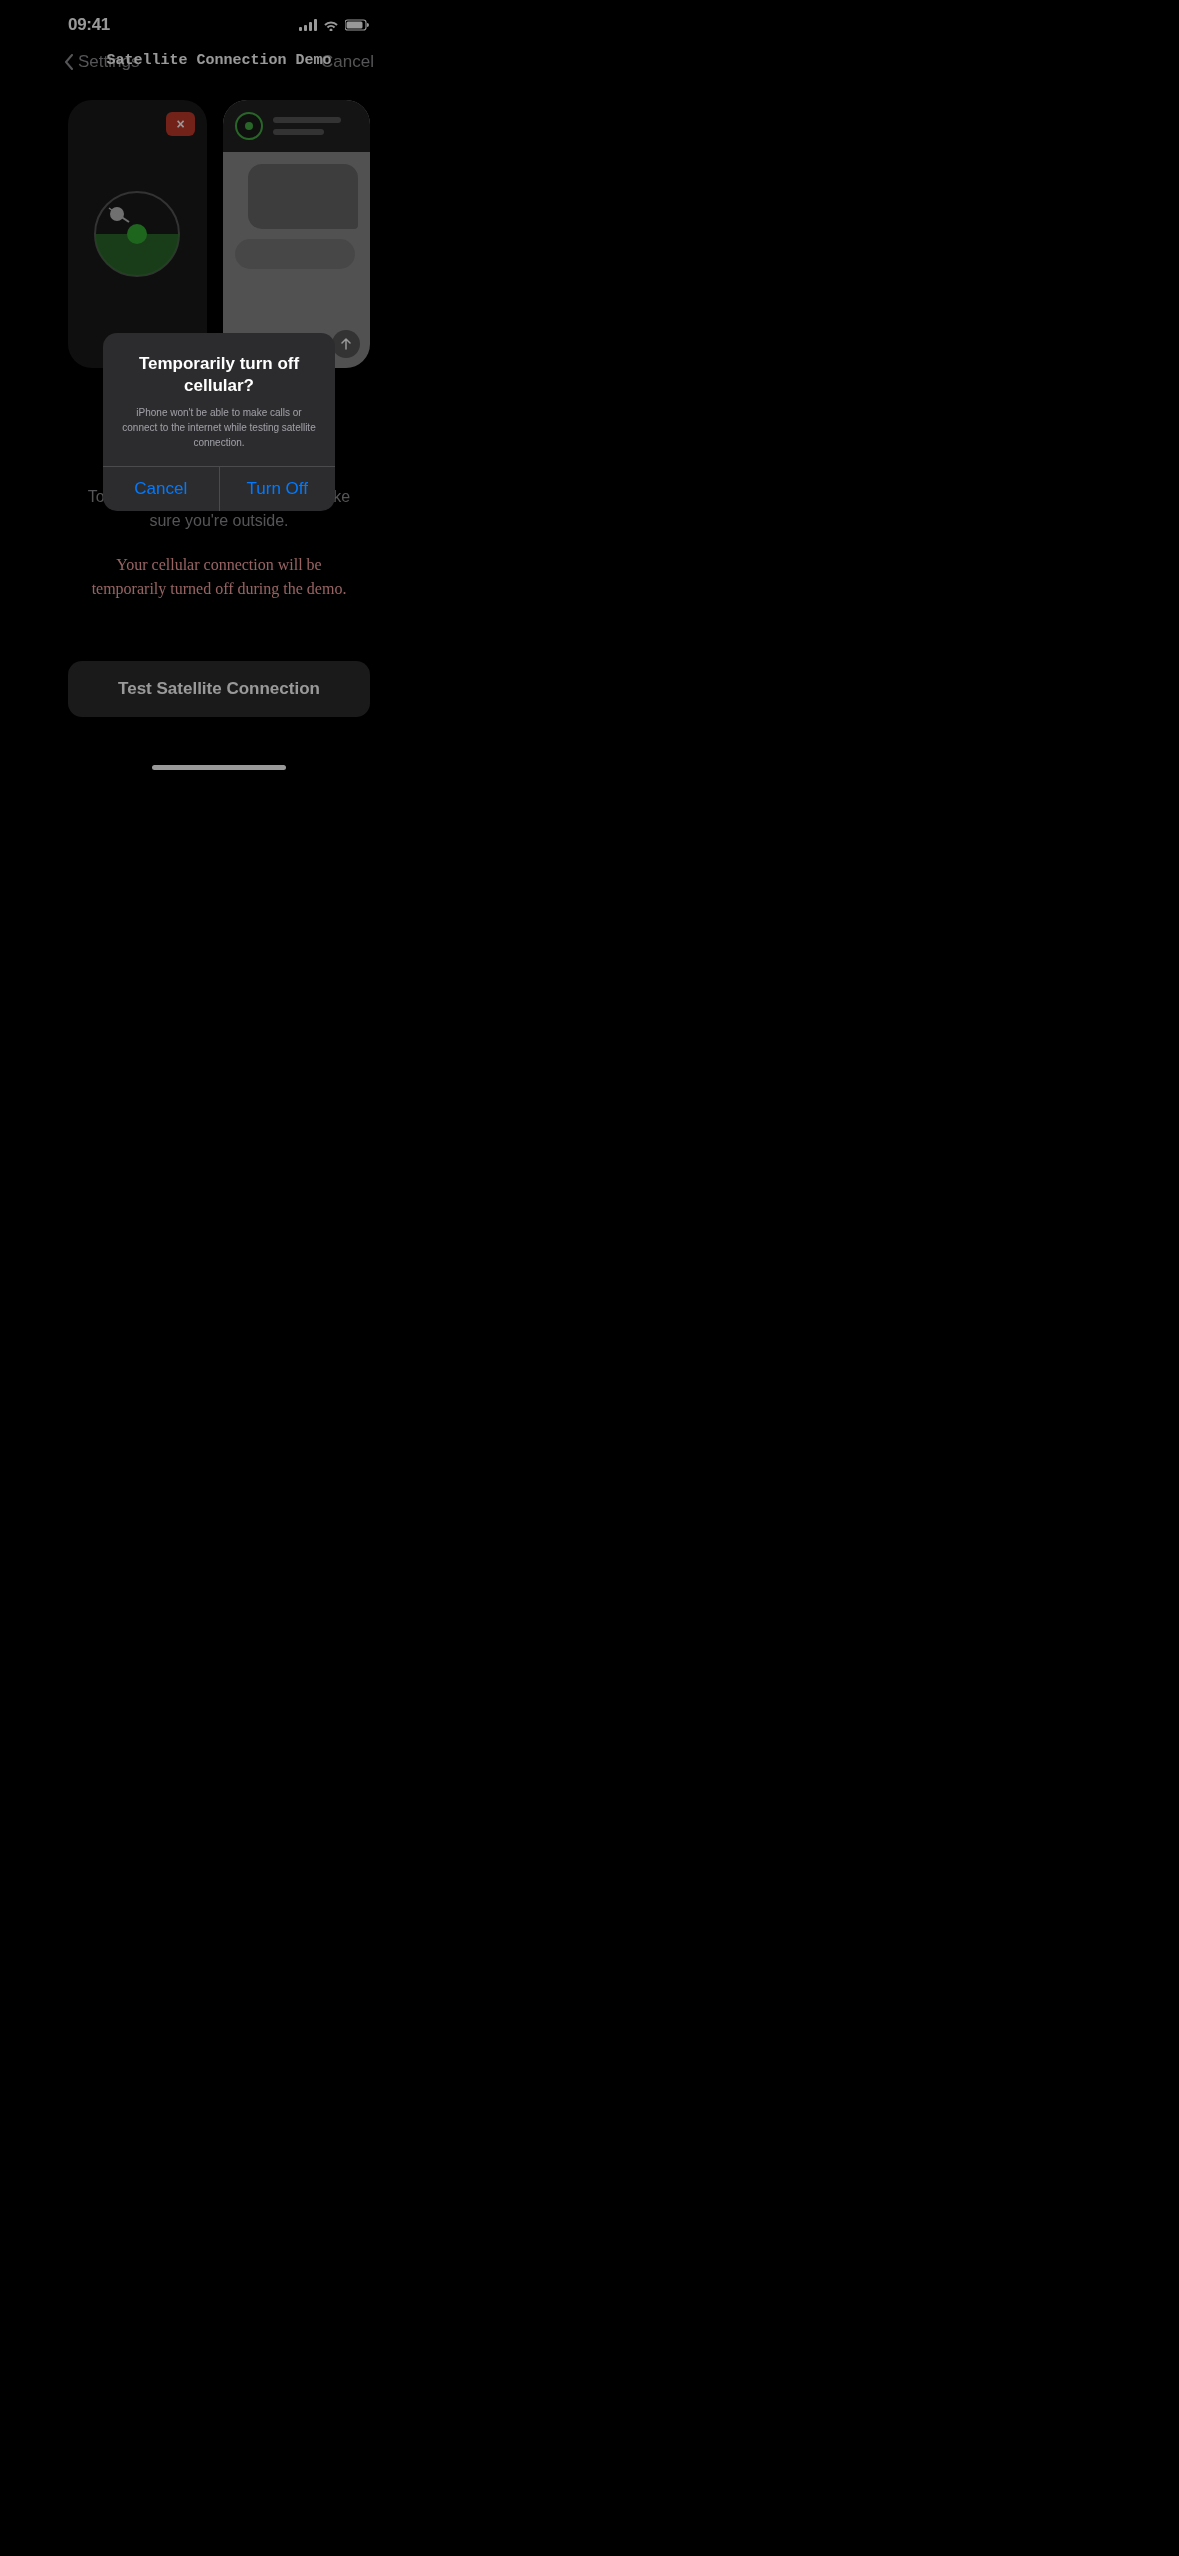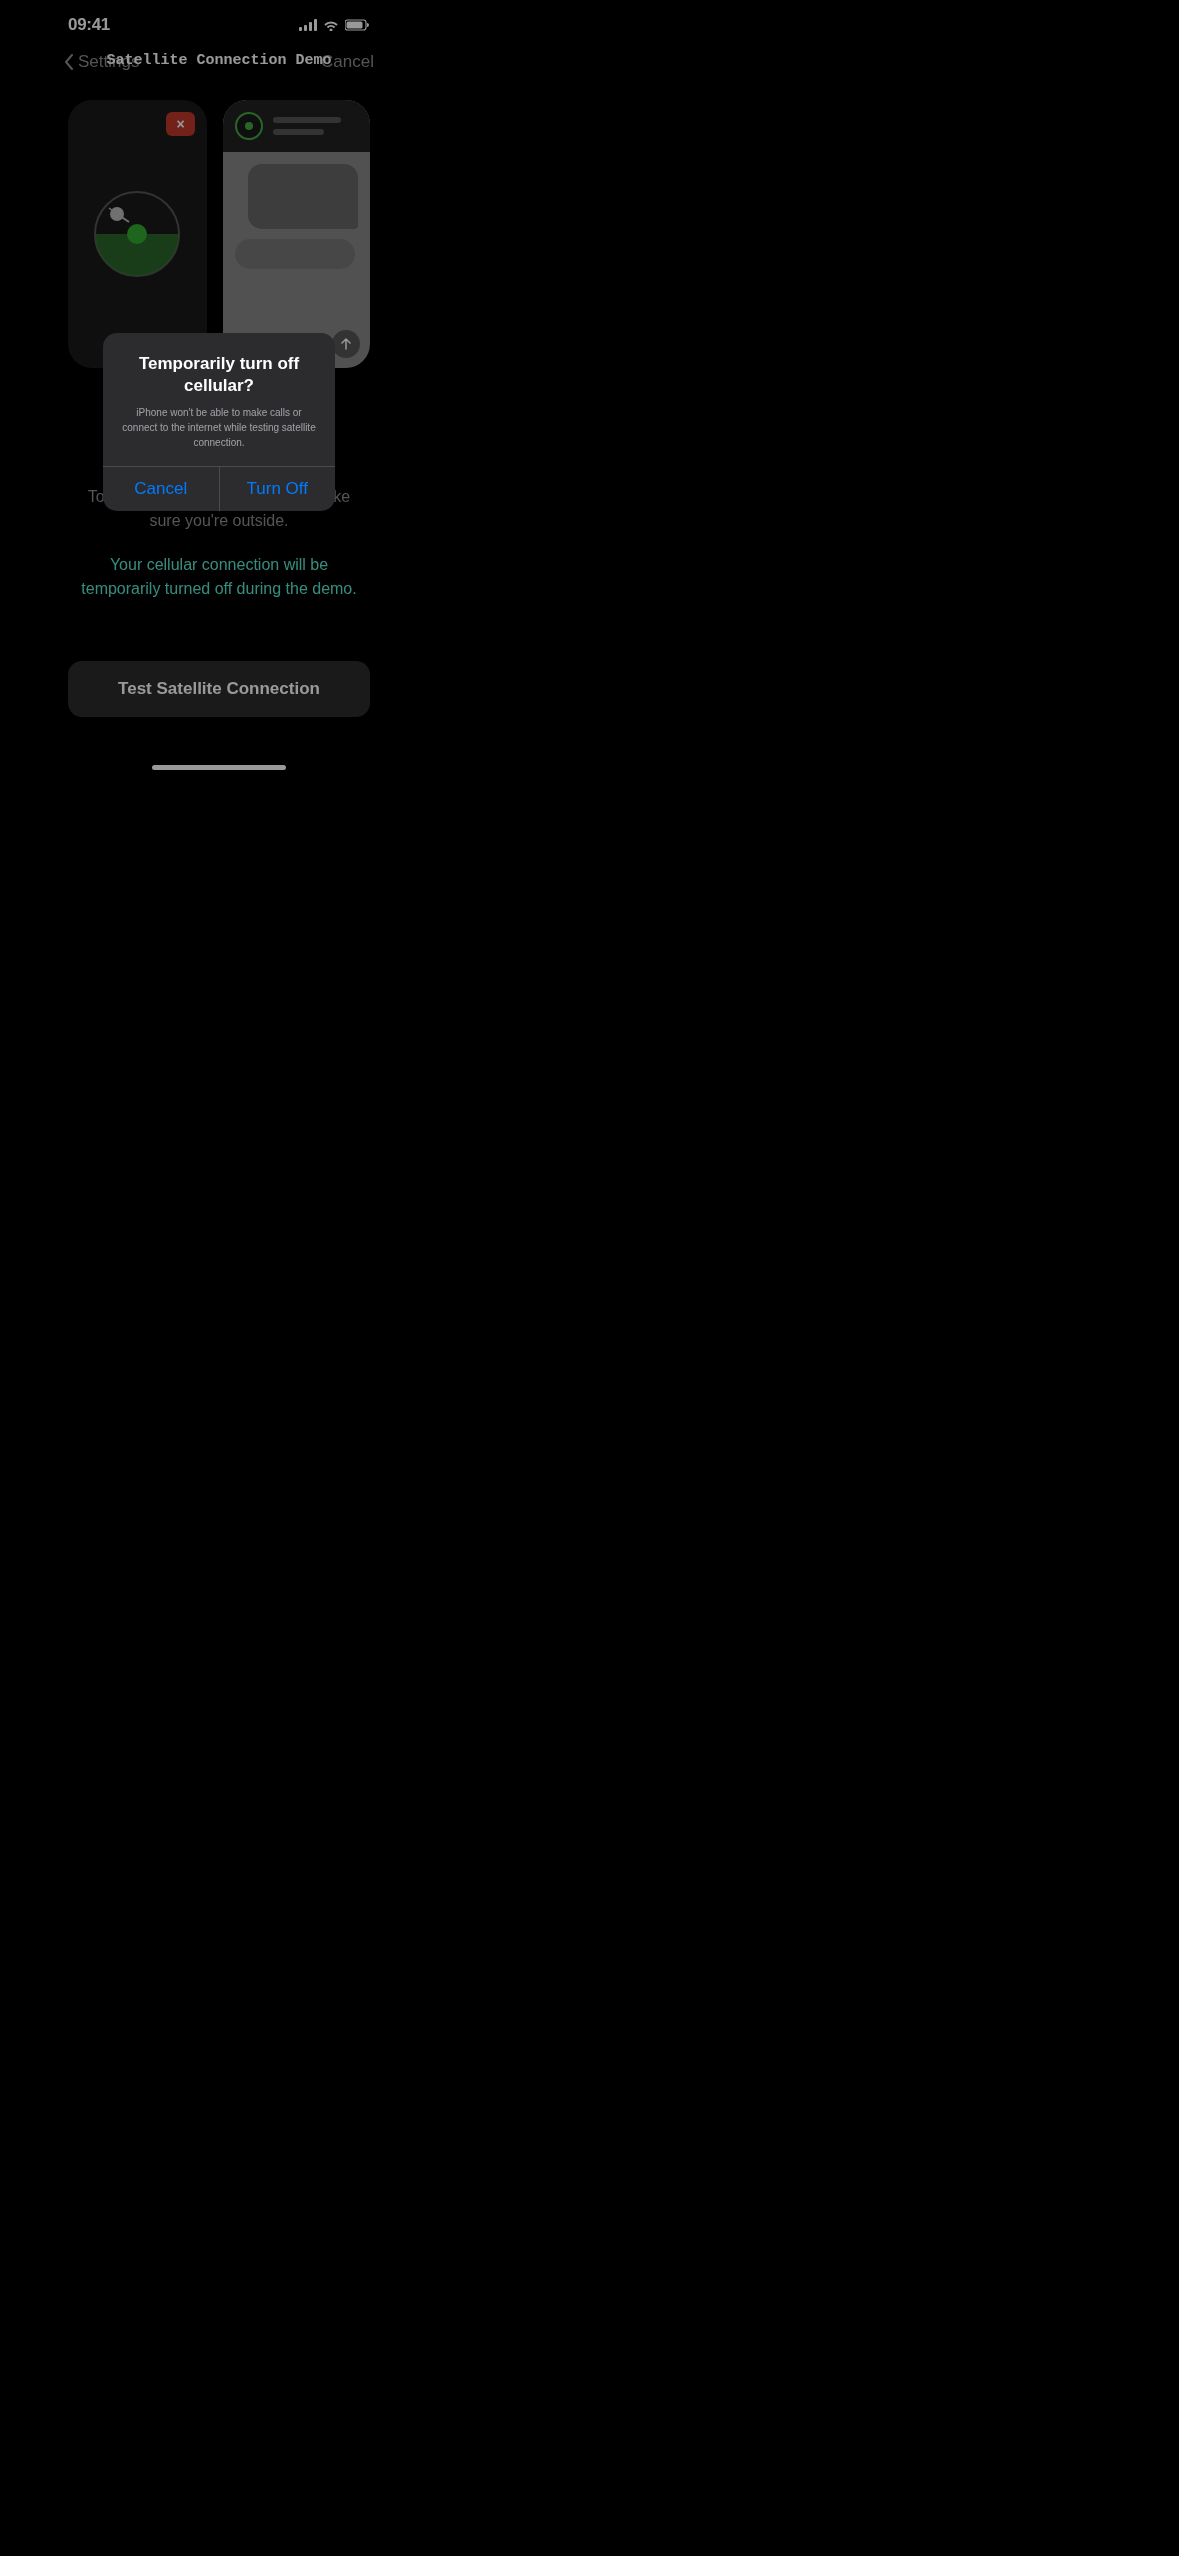--- a/index.html
+++ b/index.html
@@ -242,22 +242,23 @@
 
     .body-desc {
       font-size: 16px;
       color: #8E8E93;
       line-height: 1.5;
       margin-bottom: 20px;
     }
 
     .body-note {
       font-size: 16px;
-      color: #5eead4;
+      color: #fca5a5;
       line-height: 1.5;
+      font-family: Liberation Serif, serif;
     }
 
     
     .bottom-section {
       padding: 20px 20px 40px;
       margin-top: 40px;
     }
 
     .test-button {
       width: 100%;

